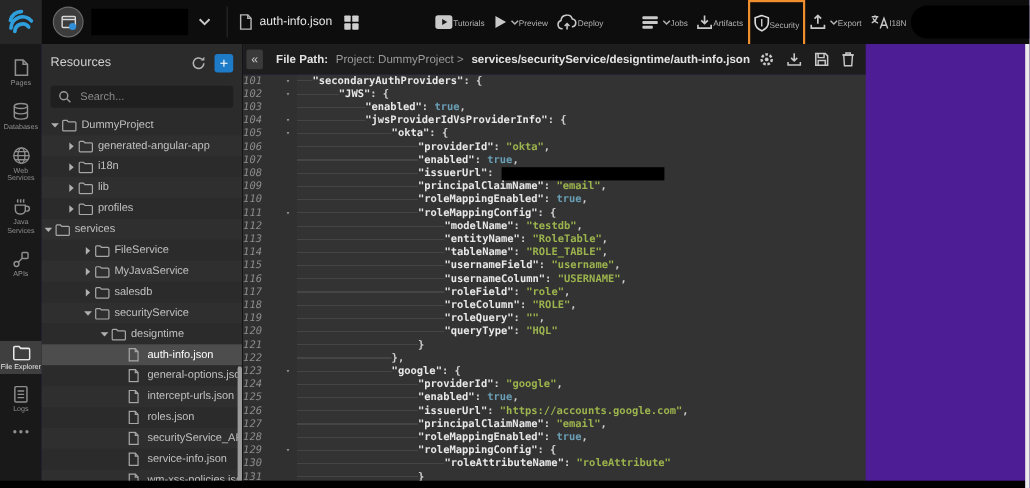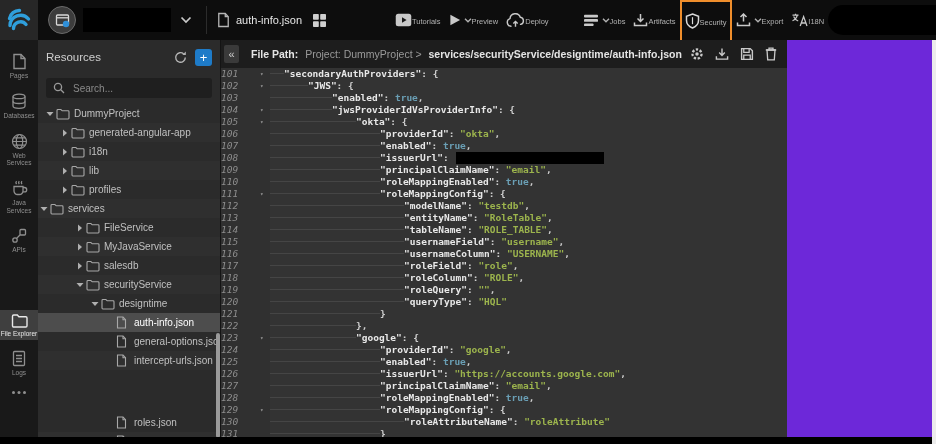--- a/index.html
+++ b/index.html
@@ -1,16 +1,16 @@
 <!DOCTYPE html>
 <html><head>
 <meta charset="utf-8">
 <style>
   html,body{margin:0;padding:0;background:#d9d9d9;}
-  #app{position:relative;width:936px;height:444px;background:#6d28d9;overflow:hidden;
+  #app{position:relative;width:936px;height:444px;background:#4c1d95;overflow:hidden;
        font-family:"Liberation Sans",sans-serif;-webkit-font-smoothing:antialiased;}
   .ic{display:inline-flex;align-items:center;justify-content:center;line-height:0;}
 
   
   #topbar{position:absolute;left:0;top:0;width:936px;height:40px;background:#0d0d0d;
           display:flex;align-items:center;}
   #logo-tile{width:38px;height:40px;background:#272727;display:flex;align-items:center;justify-content:center;flex:none;}
   #project{display:flex;align-items:center;margin-left:10px;flex:none;}
   #project-avatar{width:26px;height:26px;border-radius:50%;background:#3c3c3c;border:1px solid #6a6a6a;
                   display:flex;align-items:center;justify-content:center;}
@@ -615,21 +615,21 @@
             <span class="tree-ic">
               <span class="ic">
                 <svg width="11" height="13" viewBox="0 0 11 13">
                   <path d="M1.5 1H7l2.5 2.7v8.3h-8z" fill="none" stroke="#a8a8a8" stroke-width="1.1"></path>
                   <path d="M7 1v2.7h2.5" fill="none" stroke="#a8a8a8" stroke-width="1.1"></path>
                 </svg>
               </span>
             </span>
             <span class="tree-label">intercept-urls.json</span>
           </div>
-          <div class="tree-row" style="padding-left: 66px; margin-top: 43px;">
+          <div class="tree-row" style="padding-left: 66px;">
             <span class="tree-caret"></span>
             <span class="tree-ic">
               <span class="ic">
                 <svg width="11" height="13" viewBox="0 0 11 13">
                   <path d="M1.5 1H7l2.5 2.7v8.3h-8z" fill="none" stroke="#a8a8a8" stroke-width="1.1"></path>
                   <path d="M7 1v2.7h2.5" fill="none" stroke="#a8a8a8" stroke-width="1.1"></path>
                 </svg>
               </span>
             </span>
             <span class="tree-label">roles.json</span>

